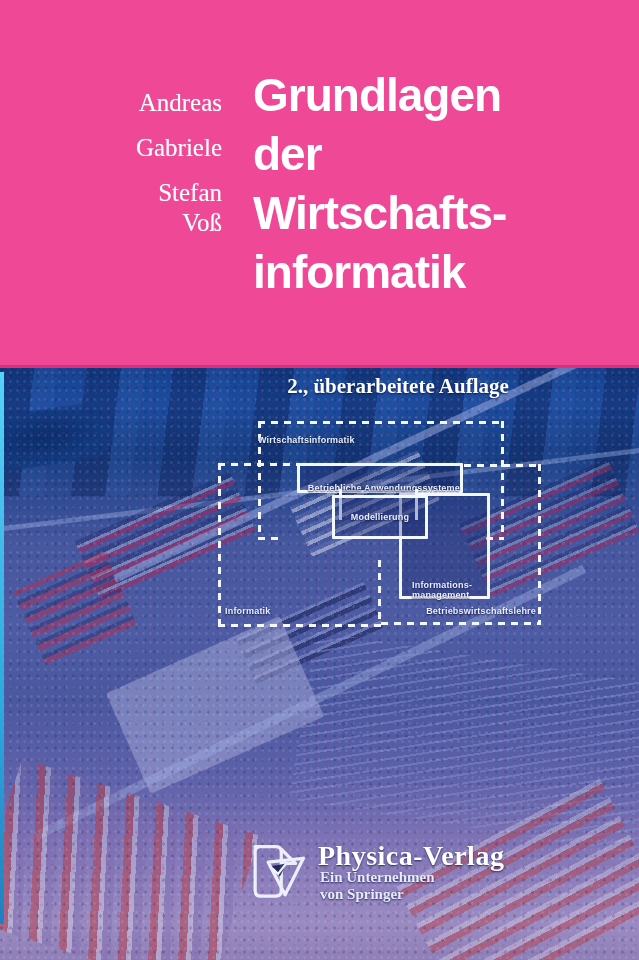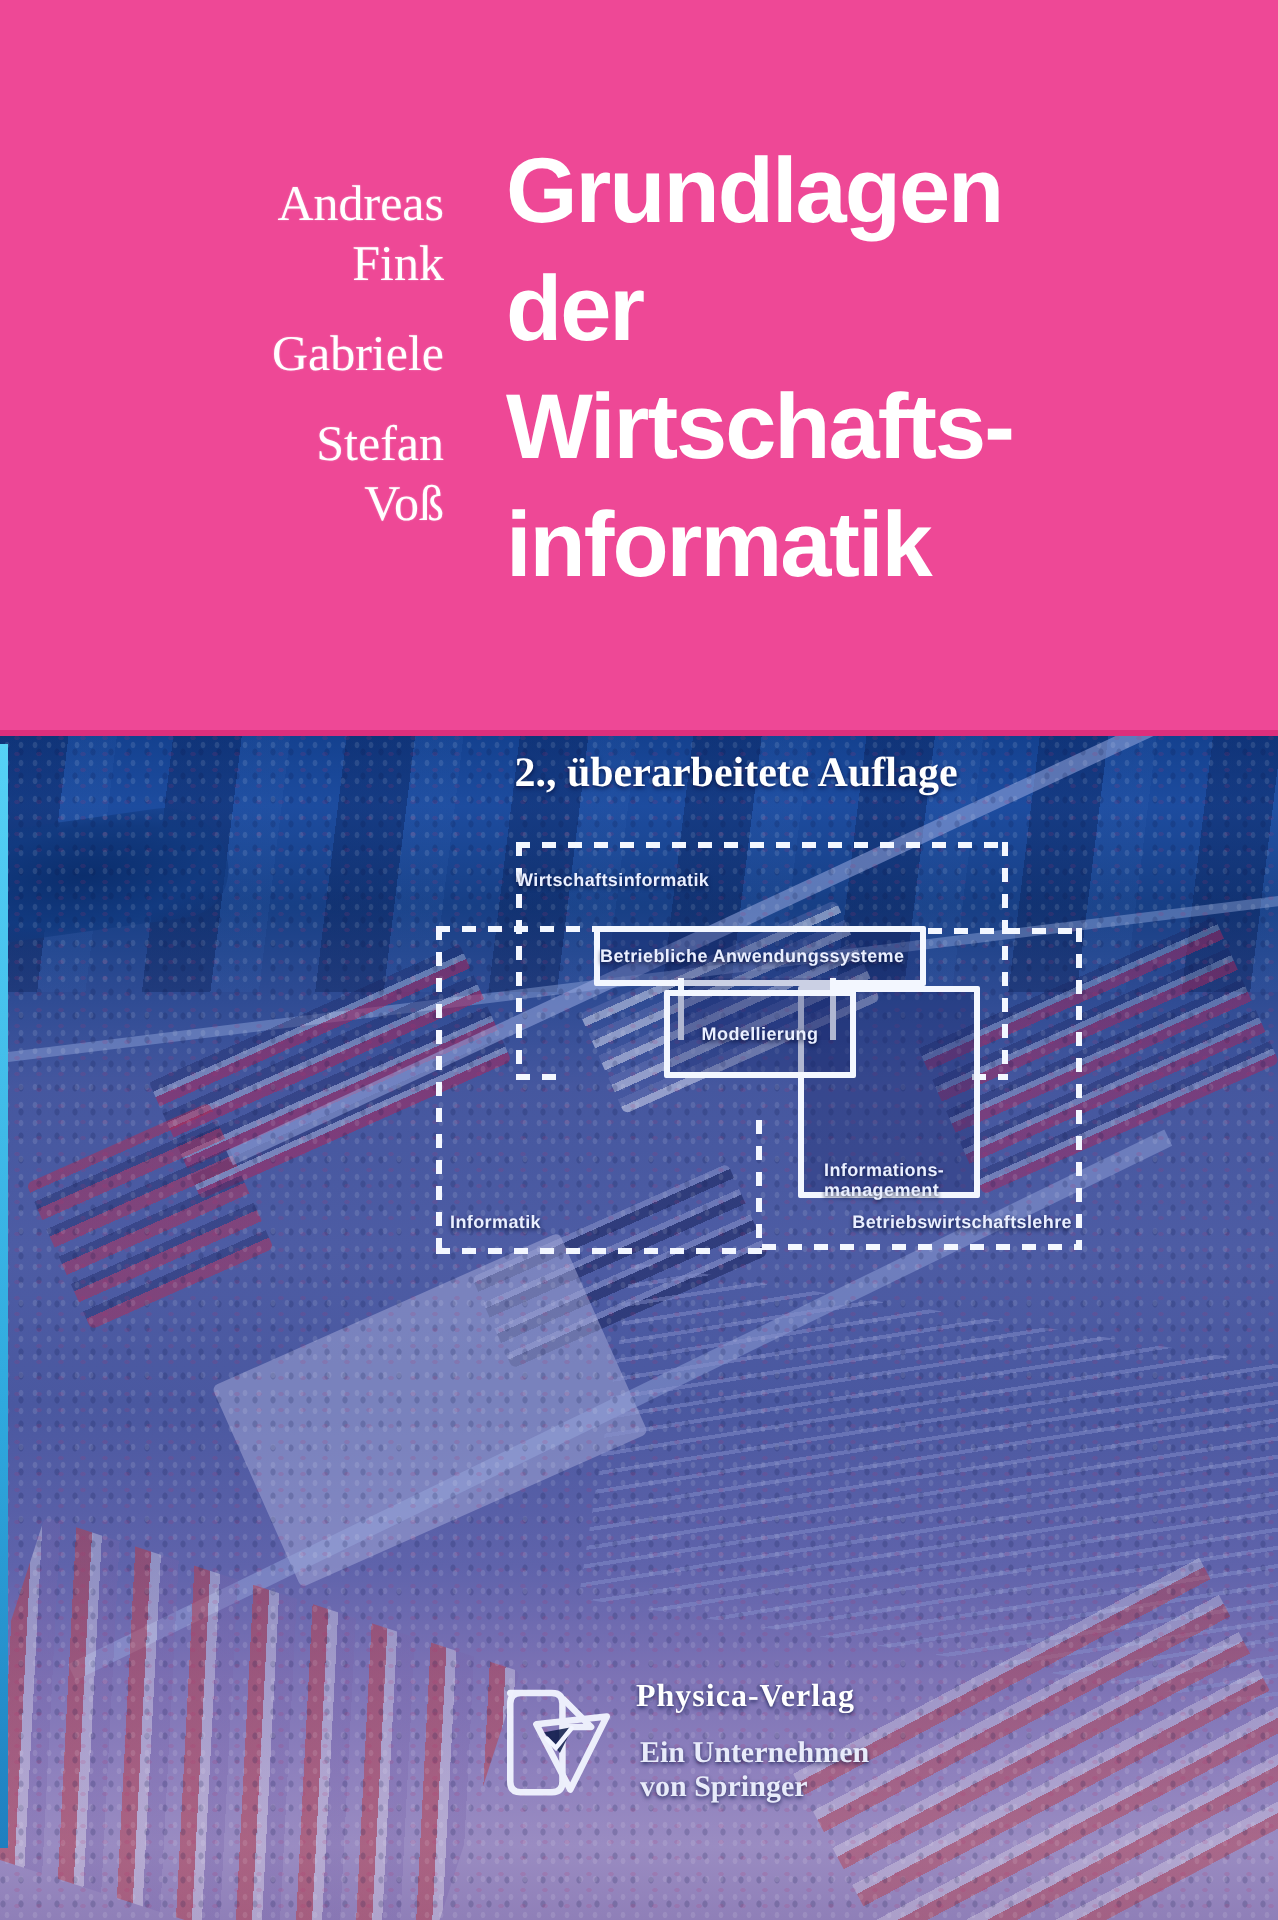--- a/index.html
+++ b/index.html
@@ -63,54 +63,53 @@
     background-image:
       radial-gradient(rgba(255,255,255,.10) 1px,transparent 1.4px),
       radial-gradient(rgba(185,45,105,.14) 1.2px,transparent 1.6px),
       radial-gradient(rgba(10,20,70,.18) 1.1px,transparent 1.5px);
     background-size:7px 9px,11px 8px,9px 12px;
     background-position:0 0,3px 5px,6px 2px;}
   .cyan-strip{position:absolute;left:0;top:372px;width:4px;height:552px;
     background:linear-gradient(180deg,#56d2f6,#2fa9de 60%,#1f7fc0);}
   
   .edition{
-    position:absolute;top:374px;left:368px;transform:translateX(-50%);
+    position:absolute;top:374px;left:398px;transform:translateX(-50%);
     white-space:nowrap;color:#fff;font-weight:bold;font-size:21px;
     font-family:"Liberation Serif",serif;text-shadow:0 1px 2px rgba(5,15,60,.8);
   }
   
   .diagram{position:absolute;left:0;top:0;width:639px;height:960px;pointer-events:none;}
   .diagram *{position:absolute;box-sizing:border-box;}
   .dash-h{height:3px;background:repeating-linear-gradient(90deg,#f3f7ff 0 7px,transparent 7px 13px);}
   .dash-v{width:3px;background:repeating-linear-gradient(180deg,#f3f7ff 0 7px,transparent 7px 13px);}
   .sbox{border:3px solid #f3f7ff;background:rgba(24,36,104,.30);border-radius:1px;}
   .neck{border-left:3px solid #f3f7ff;border-right:3px solid #f3f7ff;background:rgba(24,36,104,.18);}
   .dlabel{
     font-family:"Liberation Sans",sans-serif;font-weight:bold;font-size:9px;
     color:#e9efff;letter-spacing:.2px;text-shadow:0 1px 2px rgba(6,16,58,.95);
     filter:blur(.3px);white-space:nowrap;
   }
   
   .logo{position:absolute;left:243px;top:840px;}
   .pubname{
-    position:absolute;left:318px;top:840px;color:#fff;font-weight:bold;font-size:16px;
+    position:absolute;left:318px;top:840px;color:#fff;font-weight:bold;font-size:28px;
     font-family:"Liberation Serif",serif;letter-spacing:.5px;text-shadow:0 1px 2px rgba(10,20,70,.8);}
   .pubsub{
     position:absolute;left:320px;color:#e8ebfa;font-size:15px;font-weight:bold;
     font-family:"Liberation Serif",serif;text-shadow:0 1px 2px rgba(10,20,70,.8);}
 </style>
 </head>
 <body>
 
 <div class="cover">
 
   <div class="pink">
     <div class="authors">
       <div>Andreas</div>
-      <div>Fink</div>
       <div class="gap">Gabriele</div>
       <div class="gap">Stefan</div>
       <div>Voß</div>
     </div>
     <div class="title">
       <div>Grundlagen</div>
       <div>der</div>
       <div>Wirtschafts-</div>
       <div>informatik</div>
     </div>
@@ -152,21 +151,21 @@
 
     <div class="dash-h" style="left:464px;top:464px;width:77px"></div>
     <div class="dash-v" style="left:538px;top:464px;height:160px"></div>
     <div class="dash-h" style="left:381px;top:622px;width:160px"></div>
 
     <div class="dlabel" style="left:258px;top:435px;width:246px;text-align:left">Wirtschaftsinformatik</div>
     <div class="dlabel" style="left:225px;top:606px">Informatik</div>
     <div class="dlabel" style="left:419px;top:606px;width:117px;text-align:right">Betriebswirtschaftslehre</div>
 
     <div class="sbox" style="left:297px;top:463px;width:166px;height:30px">
-      <div class="dlabel" style="left:0;top:7px;width:160px;text-align:left">Betriebliche Anwendungssysteme</div>
+      <div class="dlabel" style="left:0;top:17px;width:160px;text-align:right">Betriebliche Anwendungssysteme</div>
     </div>
     <div class="sbox" style="left:399px;top:493px;width:91px;height:106px">
       <div class="dlabel" style="left:10px;bottom:6px;line-height:10px;text-align:center">
           <span>Informations-</span>
           <br>
           <span>management</span>
         </div>
     </div>
     <div class="neck" style="left:339px;top:489px;width:79px;height:31px"></div>
     <div class="sbox" style="left:332px;top:495px;width:96px;height:44px">

